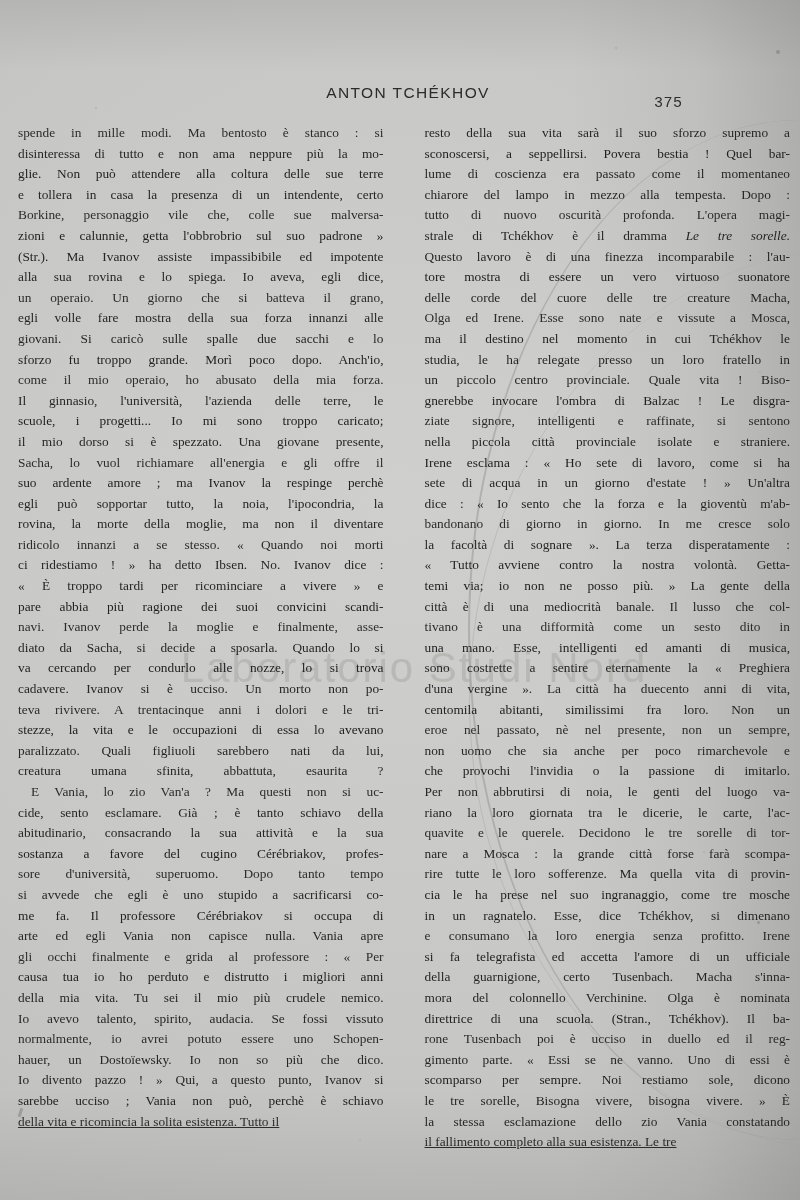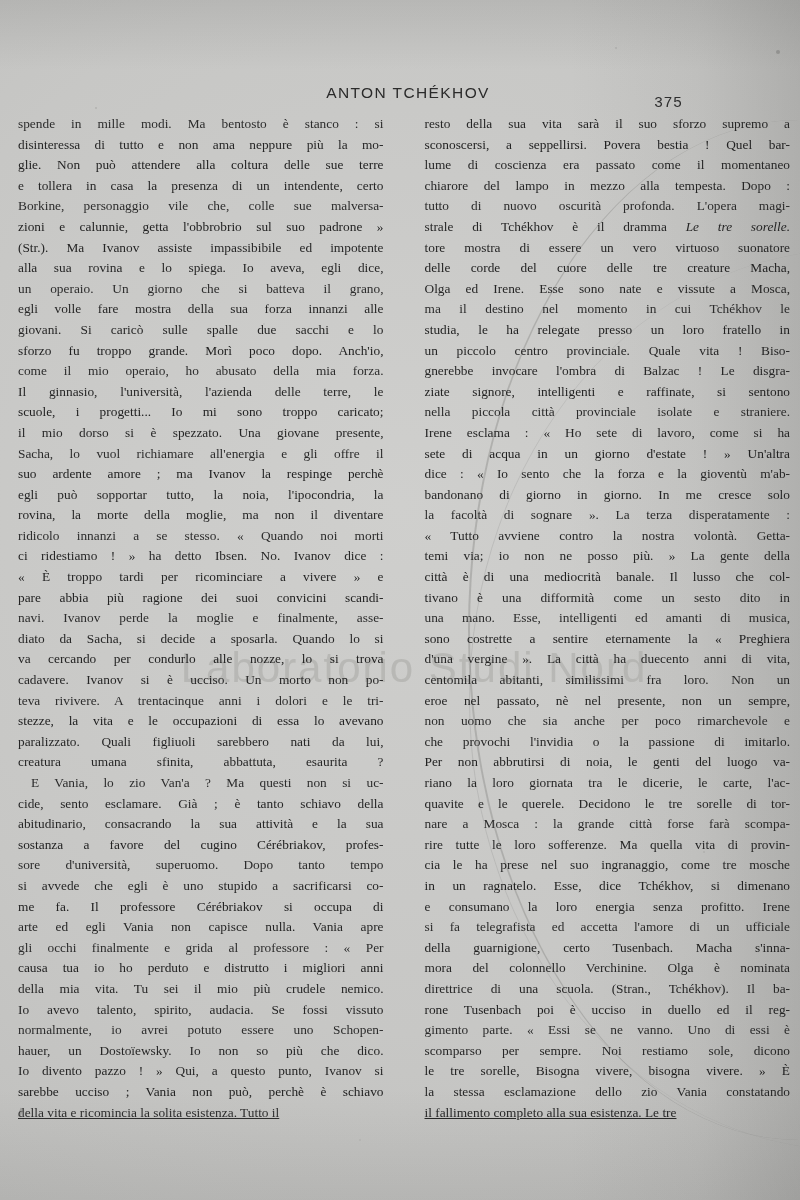--- a/index.html
+++ b/index.html
@@ -119,21 +119,21 @@
     top: 11px;
     font-family: Liberation Mono, monospace;
     font-size: 15px;
     letter-spacing: .5px;
     color: #2e2e2e;
   }
 
   
   #columns {
     position: absolute;
-    top: 114px;
+    top: 123px;
     left: 18px;
     width: 772px;
     display: flex;
     gap: 41px;
   }
   .col {
     width: 374px;
   }
   .col p {
     margin: 0;
@@ -236,20 +236,21 @@
         </p>
     </div>
     <div class="col right">
       <p id="col-right">
           <span class="ln">resto della sua vita sarà il suo sforzo supremo a</span>
           <span class="ln">sconoscersi, a seppellirsi. Povera bestia ! Quel bar-</span>
           <span class="ln">lume di coscienza era passato come il momentaneo</span>
           <span class="ln">chiarore del lampo in mezzo alla tempesta. Dopo :</span>
           <span class="ln">tutto di nuovo oscurità profonda. L'opera magi-</span>
           <span class="ln">strale di Tchékhov è il dramma <i>Le tre sorelle.</i></span>
+          <span class="ln">Questo lavoro è di una finezza incomparabile : l'au-</span>
           <span class="ln">tore mostra di essere un vero virtuoso suonatore</span>
           <span class="ln">delle corde del cuore delle tre creature Macha,</span>
           <span class="ln">Olga ed Irene. Esse sono nate e vissute a Mosca,</span>
           <span class="ln">ma il destino nel momento in cui Tchékhov le</span>
           <span class="ln">studia, le ha relegate presso un loro fratello in</span>
           <span class="ln">un piccolo centro provinciale. Quale vita ! Biso-</span>
           <span class="ln">gnerebbe invocare l'ombra di Balzac ! Le disgra-</span>
           <span class="ln">ziate signore, intelligenti e raffinate, si sentono</span>
           <span class="ln">nella piccola città provinciale isolate e straniere.</span>
           <span class="ln">Irene esclama : « Ho sete di lavoro, come si ha</span>

